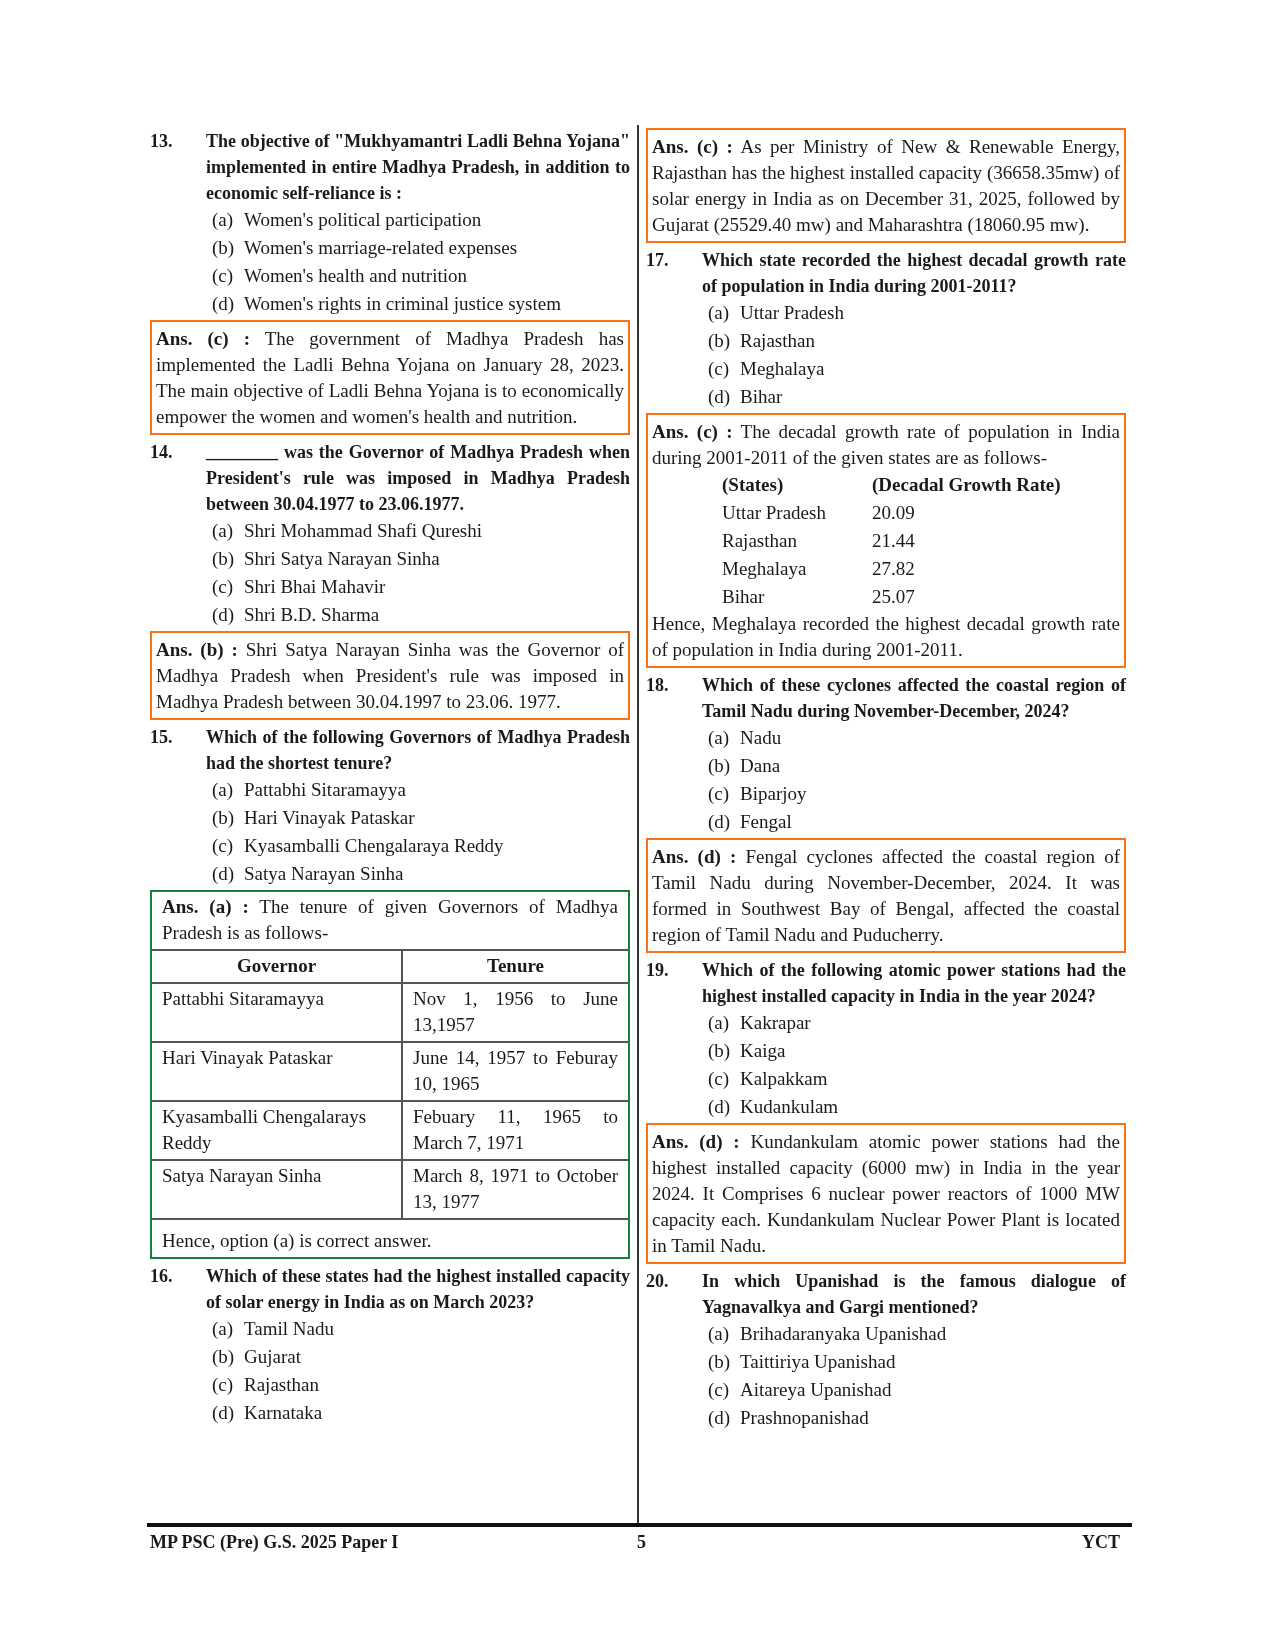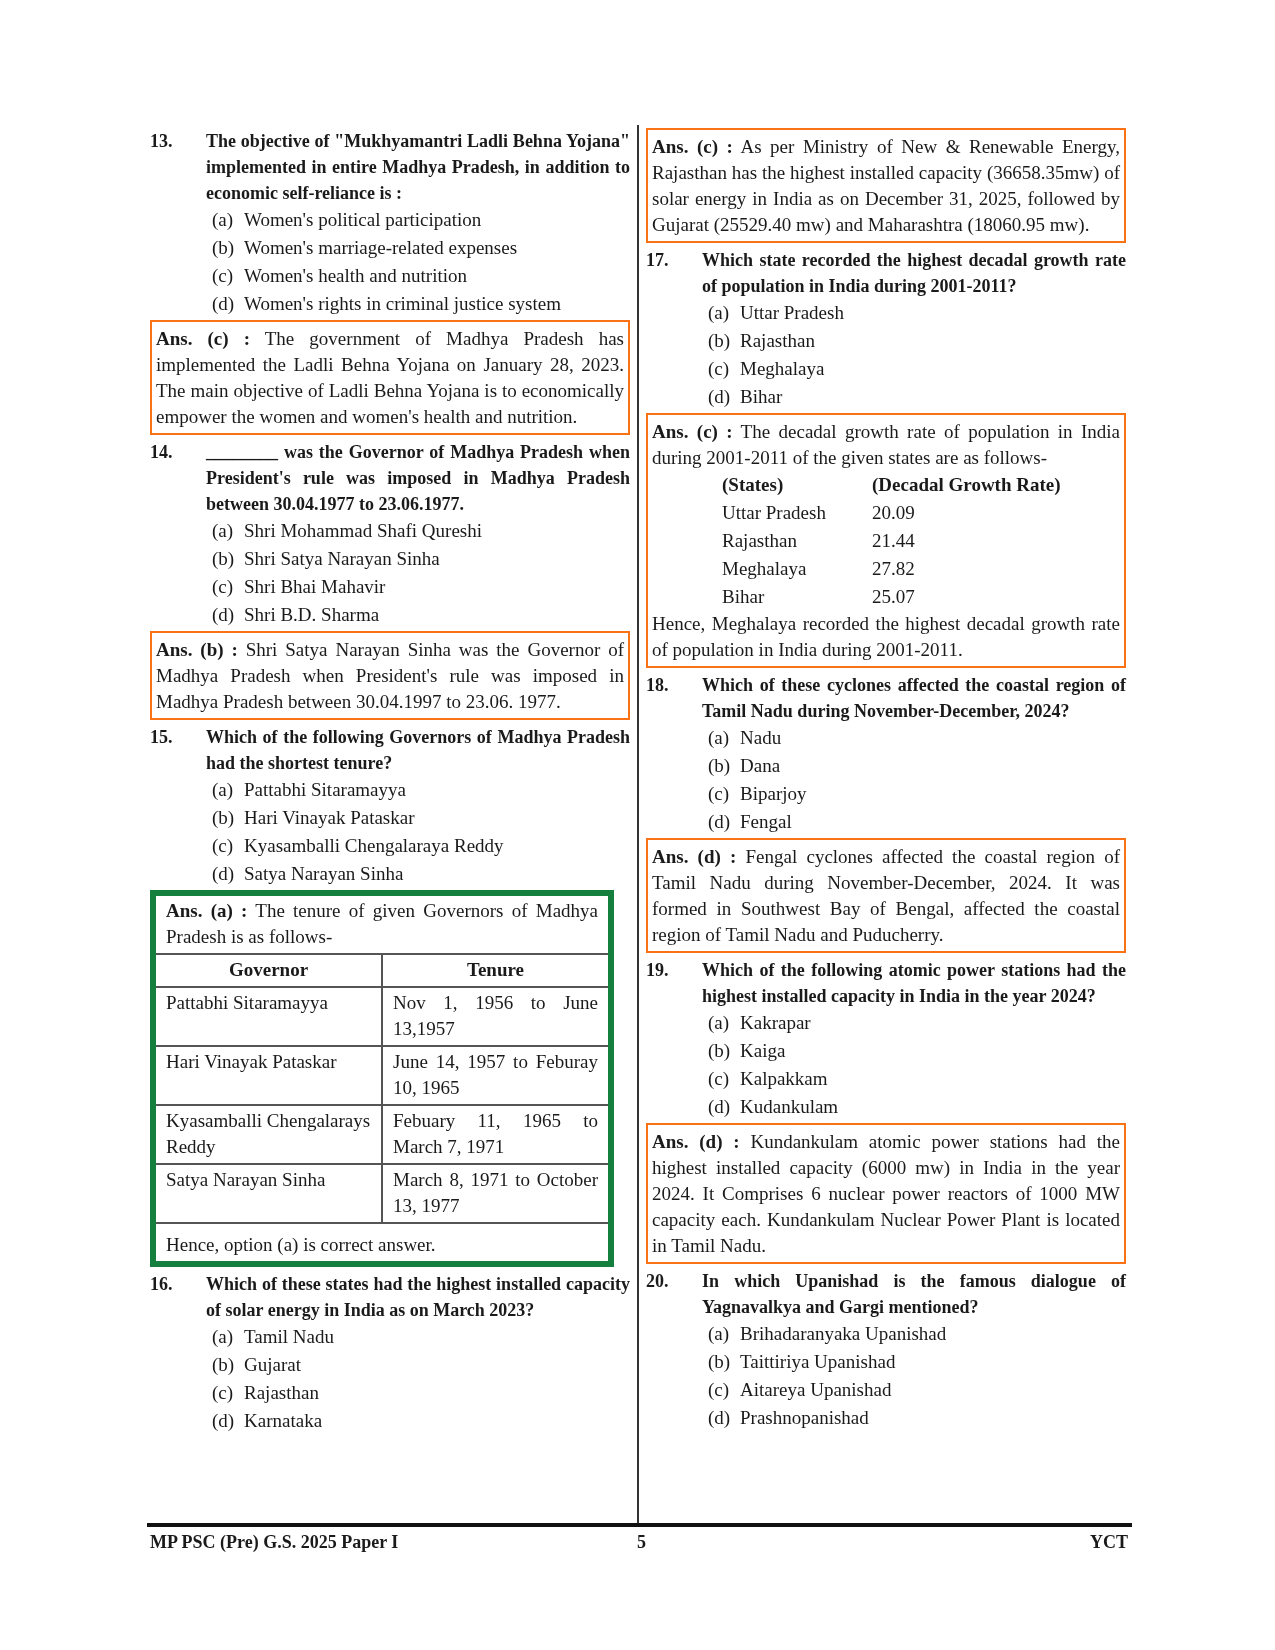--- a/index.html
+++ b/index.html
@@ -11,36 +11,36 @@
   .divider { position: absolute; left: 637px; top: 125px; width: 2px; height: 1398px; background: #333; }
   .q { display: flex; font-weight: bold; font-size: 18px; line-height: 26px; margin: 0; }
   .q .num { width: 56px; flex: none; }
   .q .txt { flex: 1; text-align: justify; }
   .opts { margin: 0 0 2px 56px; padding: 0; list-style: none; }
   .opts li { font-size: 19px; line-height: 28px; display: flex; }
   .opts .lbl { width: 32px; flex: none; text-align: left; padding-left: 6px; }
   .ans { border: 2px solid #f97316; padding: 4px 4px 3px 4px; font-size: 19px; line-height: 26px;
          text-align: justify; margin: 0 0 4px 0; }
   .ans b { font-weight: bold; }
-  .ansbox-table { border: 6px solid #15803d; margin: 0 16px 4px 0; }
+  .ansbox-table { border: 2px solid #15803d; margin: 0 0 4px 0; }
   .ansbox-table .intro { padding: 2px 10px 3px 10px; font-size: 19px; line-height: 26px; text-align: justify; }
   table.gov { width: 100%; border-collapse: collapse; font-size: 19px; line-height: 26px; }
   table.gov th, table.gov td { border-top: 2px solid #555; padding: 2px 10px 3px 10px; vertical-align: top; text-align: left; }
   table.gov th { text-align: center; font-weight: bold; }
   table.gov td + td, table.gov th + th { border-left: 2px solid #555; }
   table.gov td.tenure { text-align: justify; text-align-last: left; width: 205px; }
   .ansbox-table .outro { border-top: 2px solid #555; padding: 8px 10px 3px 10px; font-size: 19px; line-height: 26px; }
   .growth { display: grid; grid-template-columns: 150px 210px; margin-left: 70px; font-size: 19px; line-height: 28px; }
   .growth .h { font-weight: bold; }
   .growth .v { }
   .footer-rule { position: absolute; left: 147px; top: 1523px; width: 985px; height: 4px; background: #111; }
   .footer { position: absolute; top: 1532px; left: 147px; width: 985px; font-weight: bold; font-size: 18px; }
   .footer .left { position: absolute; left: 3px; }
   .footer .mid { position: absolute; left: 490px; }
-  .footer .right { position: absolute; right: 4px; }
+  .footer .right { position: absolute; right: 12px; }
 </style>
 </head>
 <body>
 
 <div class="col col-left">
 
   <div class="q">
     <span class="num">13.</span>
     <span class="txt">The objective of "Mukhyamantri Ladli Behna Yojana" implemented in entire Madhya Pradesh, in addition to economic self-reliance is :</span>
   </div>

